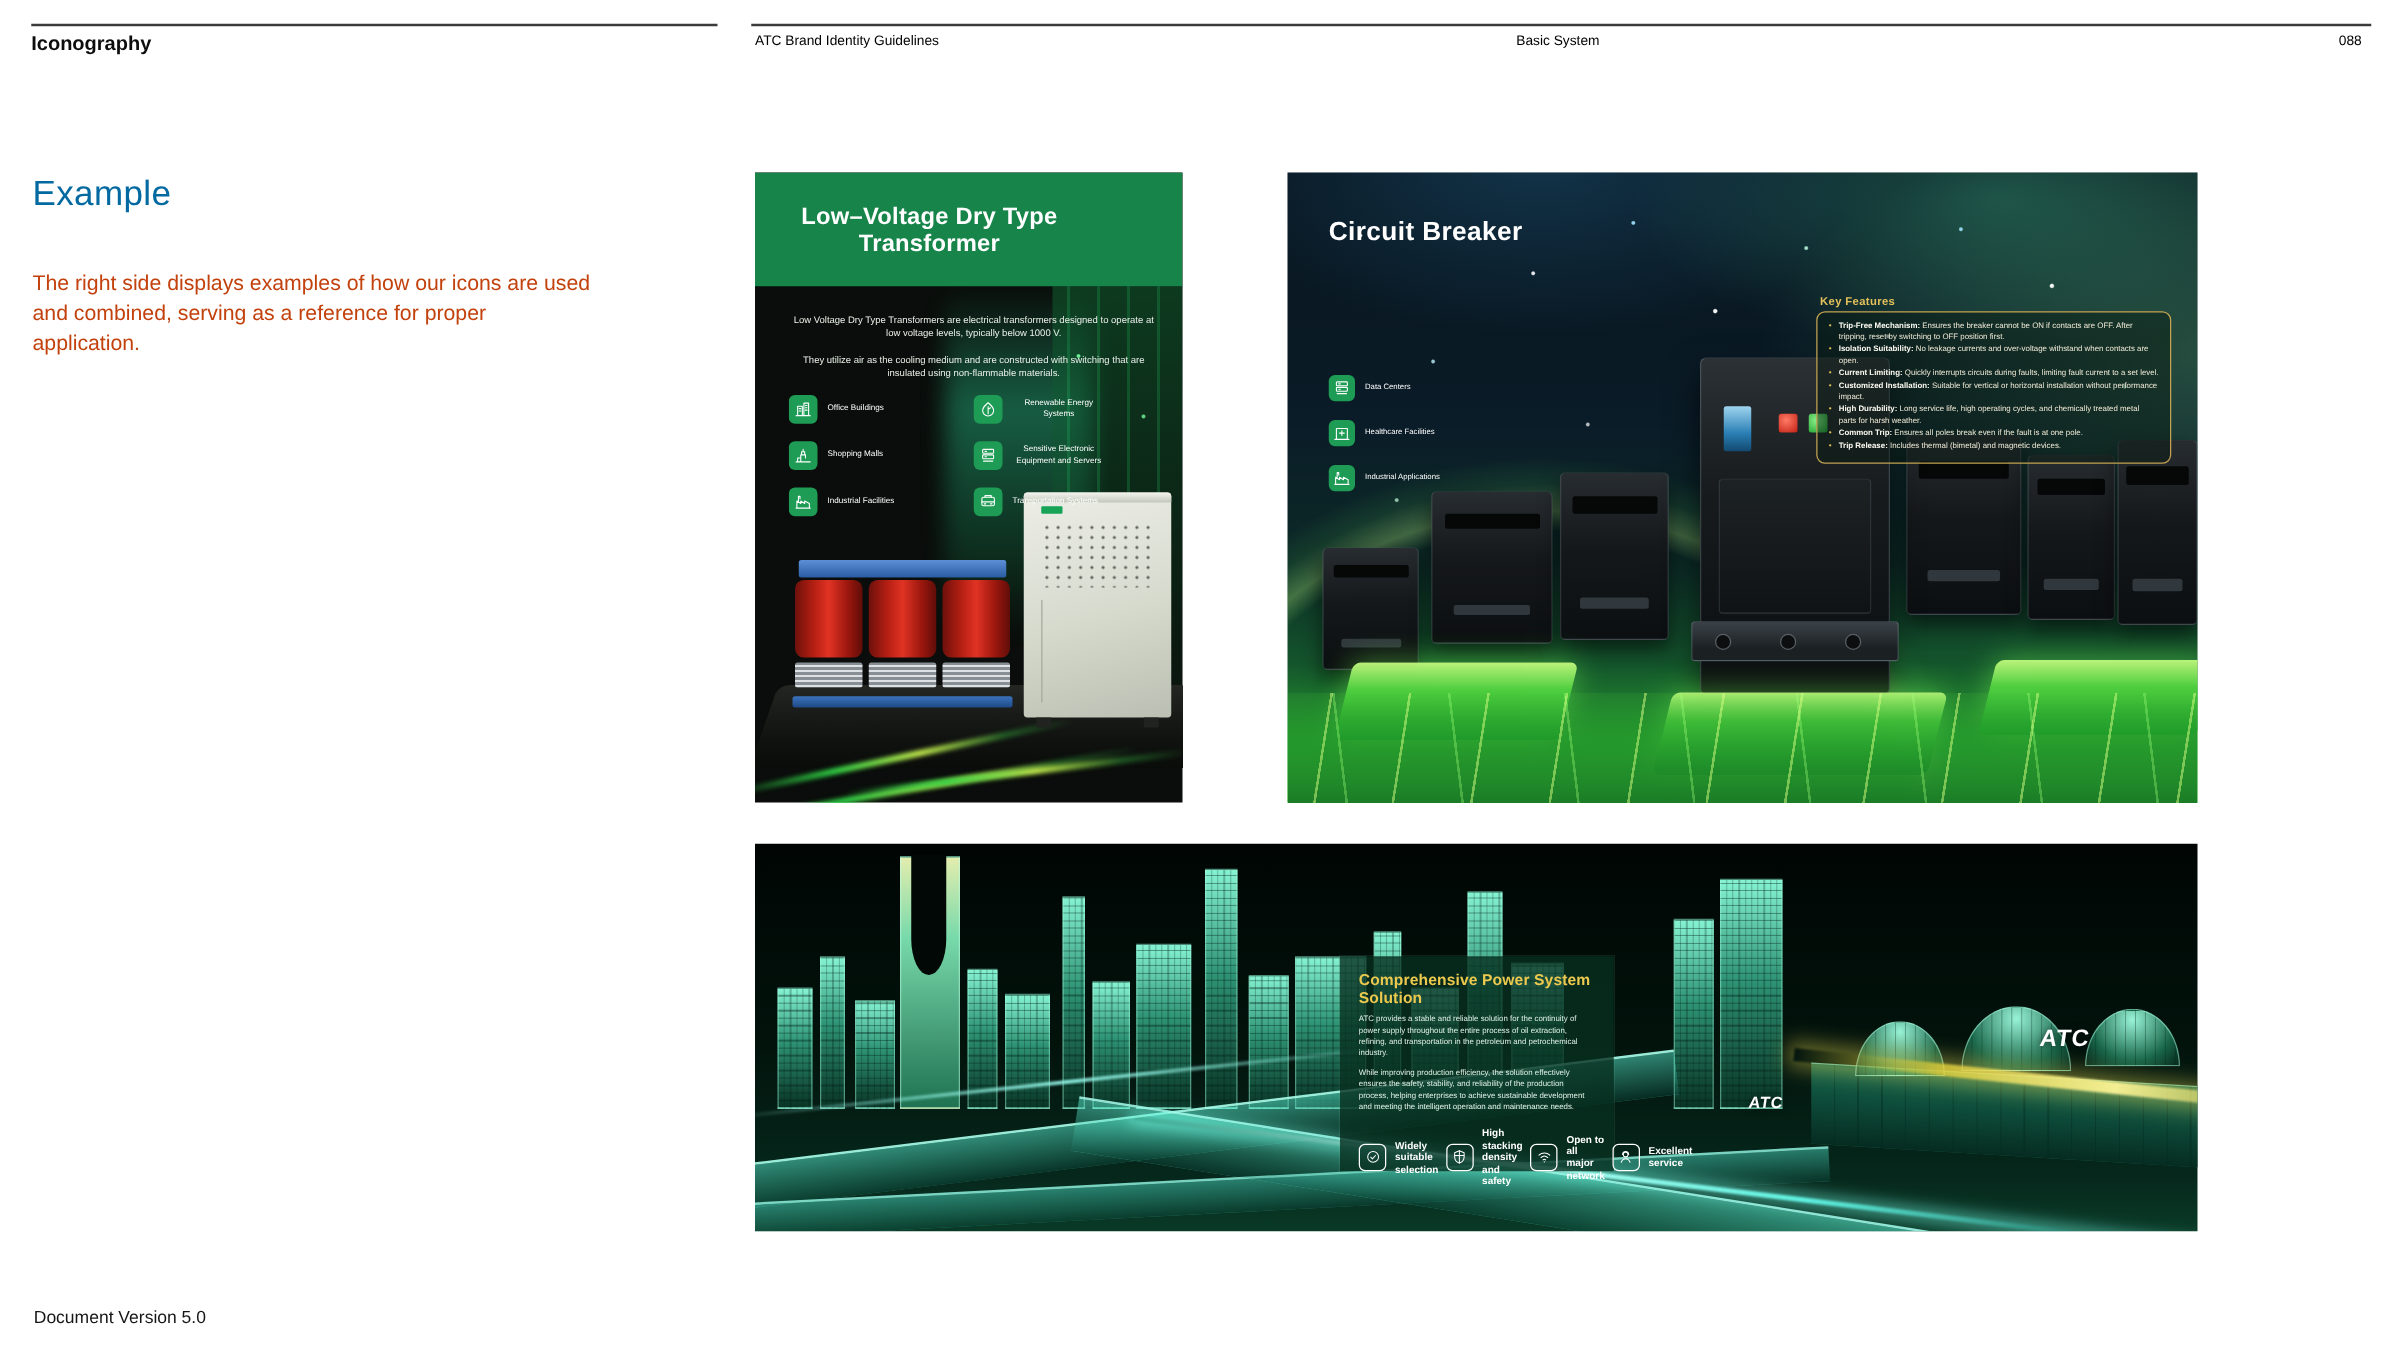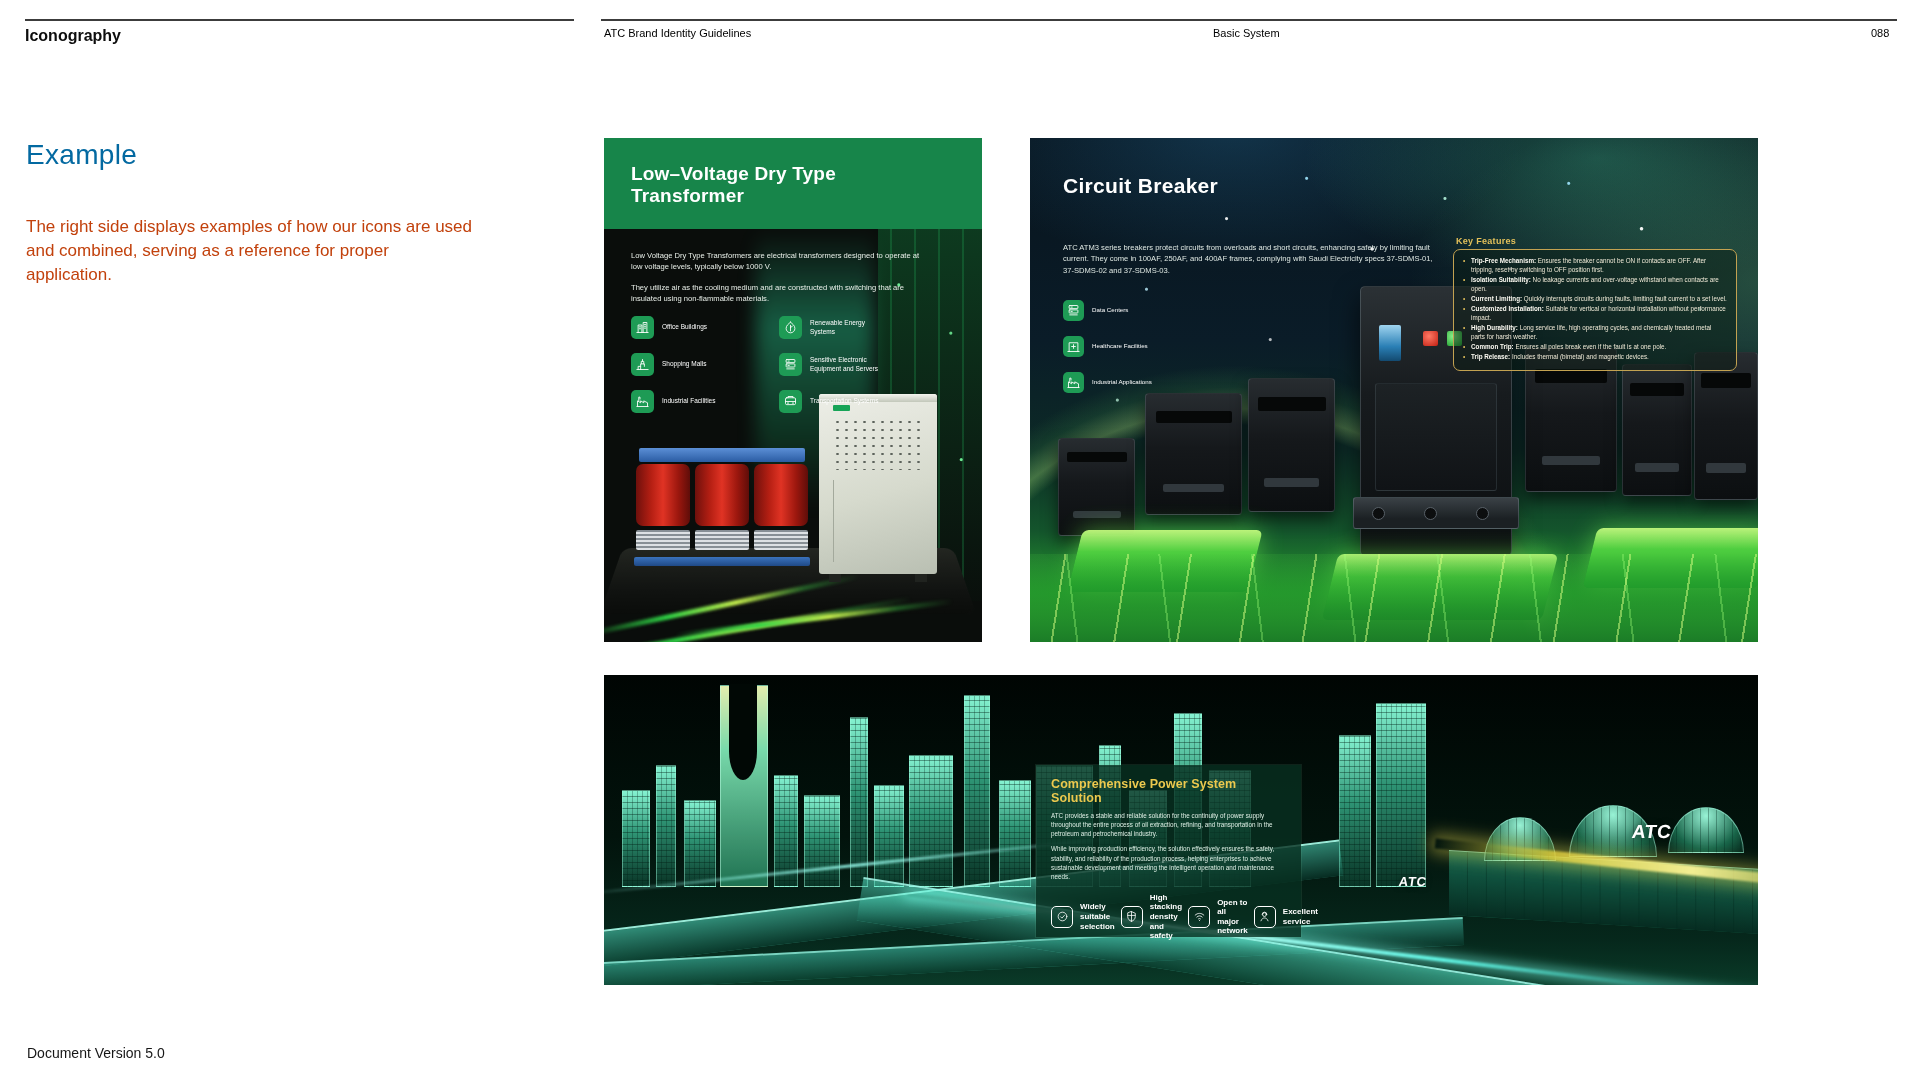--- a/index.html
+++ b/index.html
@@ -24,21 +24,21 @@
   .footer-version{position:absolute;left:27px;top:1045px;font-size:14px;color:#161616;}
 
   
   .poster{position:absolute;overflow:hidden;}
   .app{display:flex;align-items:center;gap:8px;}
   .app-ic{width:23px;height:23px;border-radius:5px;background:#1e9b55;display:flex;align-items:center;justify-content:center;flex:none;}
   .app-ic svg{width:15px;height:15px;stroke:#fff;fill:none;stroke-width:1.4;stroke-linecap:round;stroke-linejoin:round;}
   .app-lb{font-size:6.5px;color:#fff;line-height:1.35;max-width:74px;}
 
   
-  .p1{left:604px;top:138px;width:378px;height:504px;background:#0a0d0b;}
+  .p1{left:604px;top:138px;width:342px;height:504px;background:#0a0d0b;text-align:center;}
   .p1-header{position:absolute;left:0;top:0;width:100%;height:91px;background:#17854a;box-sizing:border-box;padding:25px 0 0 27px;}
   .p1-title{font-size:19px;font-weight:bold;color:#fff;line-height:1.18;width:225px;letter-spacing:.2px;}
   .p1-paras{position:absolute;left:27px;top:112px;width:296px;}
   .p1-para{font-size:7.6px;color:#e9efe9;line-height:1.5;margin:0 0 9px;}
   .p1-apps{position:absolute;left:27px;top:178px;display:grid;grid-template-columns:148px 160px;row-gap:14px;}
   .p1-beam{position:absolute;left:152px;top:91px;width:118px;height:280px;
     background:linear-gradient(180deg,rgba(30,210,130,0) 0%,rgba(45,225,160,.38) 35%,rgba(25,170,100,.18) 80%,rgba(0,0,0,0));
     filter:blur(9px);}
   .p1-streaks{position:absolute;right:0;top:91px;width:104px;height:372px;
     background:
@@ -175,21 +175,21 @@
     border-top:2px solid rgba(150,250,230,.8);
     background:linear-gradient(180deg,rgba(80,230,205,.45),rgba(14,95,80,.18));}
   .road.r3{left:250px;bottom:-14px;width:1000px;height:42px;transform:rotate(9deg);
     border-top:2px solid rgba(170,255,240,.85);
     background:linear-gradient(180deg,rgba(95,245,215,.5),rgba(18,110,92,.18));}
   .road.r4{left:300px;bottom:34px;width:900px;height:4px;transform:rotate(7deg);filter:blur(1px);
     background:linear-gradient(90deg,transparent,#affcf0 35%,#5ef1e0 60%,transparent);
     box-shadow:0 0 12px 3px rgba(120,250,230,.6);}
   .road.r5{left:-30px;bottom:118px;width:560px;height:3px;transform:rotate(-6deg);filter:blur(.8px);
     background:linear-gradient(90deg,transparent,rgba(150,250,235,.9),transparent);}
-  .sol{position:absolute;left:432px;top:90px;width:265px;height:172px;box-sizing:border-box;
+  .sol{position:absolute;left:468px;top:90px;width:219px;height:172px;box-sizing:border-box;
     background:rgba(8,47,33,.80);box-shadow:0 0 0 1px rgba(120,200,160,.12);padding:12px 15px;}
   .sol-title{font-size:12.5px;font-weight:bold;color:#ecc94e;letter-spacing:.1px;}
   .sol-para{font-size:6.3px;line-height:1.45;color:#dff0e6;margin:6px 0 0;}
   .sol-grid{display:grid;grid-template-columns:1fr 1fr 1fr 1fr;row-gap:13px;column-gap:6px;margin-top:12px;}
   .feat{display:flex;align-items:center;gap:7px;}
   .feat-ic{width:20px;height:20px;border:1.2px solid #fff;border-radius:5px;flex:none;
     display:flex;align-items:center;justify-content:center;}
   .feat-ic svg{width:13px;height:13px;stroke:#fff;fill:none;stroke-width:1.5;stroke-linecap:round;stroke-linejoin:round;}
   .feat-lb{font-size:8px;font-weight:bold;color:#fff;line-height:1.2;max-width:80px;}
   .atc{position:absolute;color:#fff;font-weight:bold;letter-spacing:.6px;transform:skewX(-8deg);
@@ -322,21 +322,20 @@
       <span class="bkm-knob" style="left:70px;"></span>
       <span class="bkm-knob" style="left:122px;"></span>
     </span>
   </div>
   <div class="plat" style="left:45px;top:392px;width:180px;height:62px;"></div>
   <div class="plat" style="left:300px;top:416px;width:220px;height:66px;"></div>
   <div class="plat" style="left:560px;top:390px;width:175px;height:60px;"></div>
   <div class="p2-floor"></div>
 
   <div class="p2-title">Circuit Breaker</div>
-  <div class="p2-body">ATC ATM3 series breakers protect circuits from overloads and short circuits, enhancing safety by limiting fault current. They come in 100AF, 250AF, and 400AF frames, complying with Saudi Electricity specs 37-SDMS-01, 37-SDMS-02 and 37-SDMS-03.</div>
 
   <div class="p2-apps">
     <div class="app">
       <span class="app-ic">
         <svg viewBox="0 0 24 24">
             <rect x="5" y="4" width="14" height="5" rx="1"></rect>
             <rect x="5" y="11" width="14" height="5" rx="1"></rect>
             <path d="M8 6.5h2M8 13.5h2M6 19h12"></path>
           </svg>
       </span>

